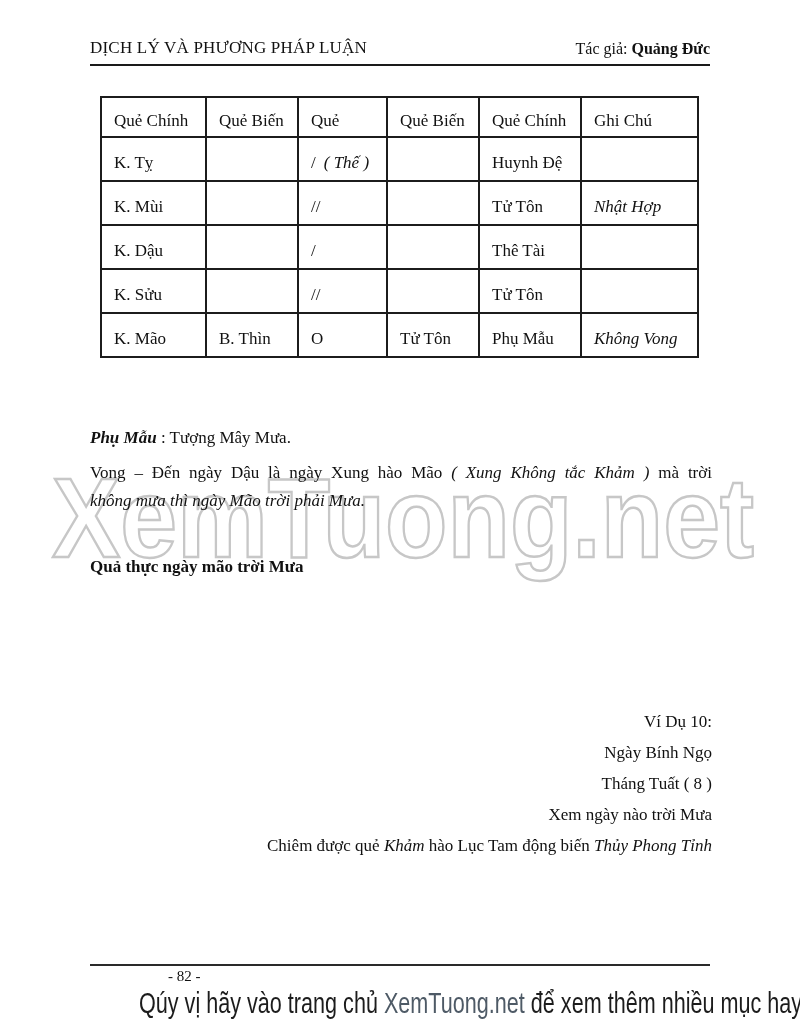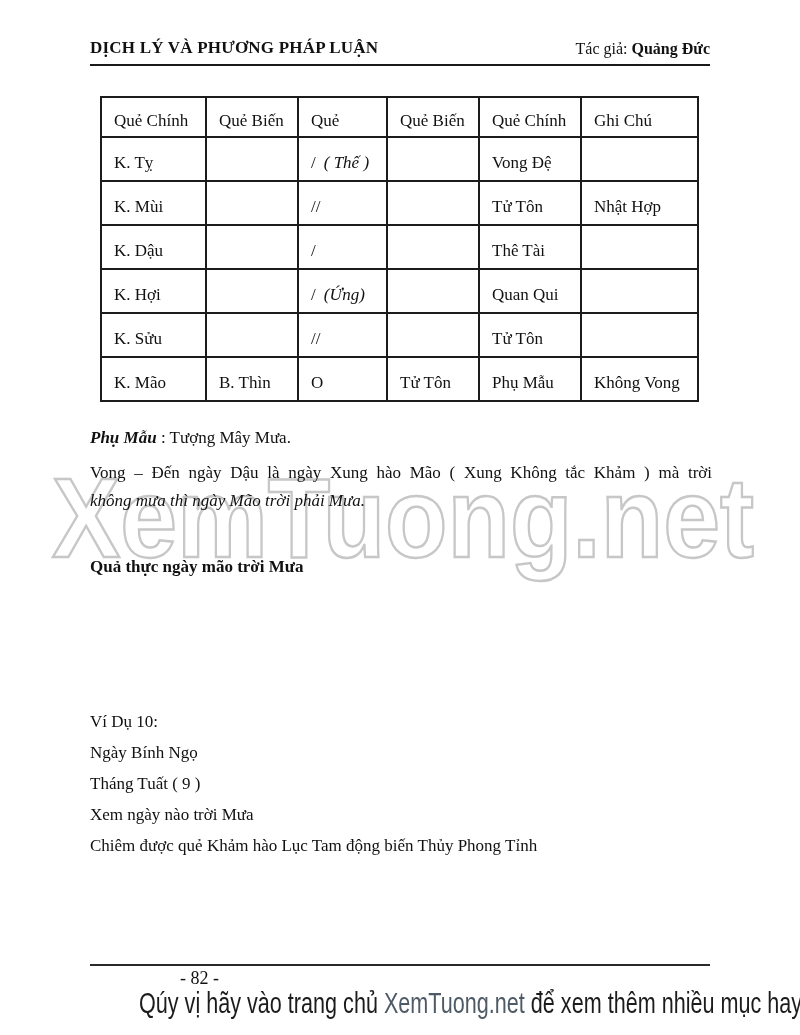--- a/index.html
+++ b/index.html
@@ -9,52 +9,52 @@
     background:#ffffff; overflow:hidden;
     font-family:"Liberation Serif", serif; color:#111;
   }
   
   .hdr {
     position:absolute; top:38px; left:90px; width:620px;
     display:flex; justify-content:space-between; align-items:flex-end;
     border-bottom:2px solid #1a1a1a; padding-bottom:6px;
     font-size:17px;
   }
-  .hdr .title { font-weight:bold; letter-spacing:0.2px;text-align:right; }
+  .hdr .title { font-weight:normal; letter-spacing:0.2px;text-align:right; }
   .hdr .author { font-size:16px; }
   .hdr .author b { font-weight:bold; }
   
   table.qtable {
     position:absolute; top:96px; left:100px;
     border-collapse:collapse; table-layout:fixed; width:597px;
     font-size:17px;
   }
   table.qtable th, table.qtable td {
     border:2px solid #1c1c1c; text-align:left; vertical-align:middle;
     padding:8px 4px 0 12px; font-weight:normal; overflow:hidden; white-space:nowrap;
   }
   table.qtable th { height:40px; }
   table.qtable td { height:44px; }
-  .it { }
+  .it { font-style:italic; }
   .note { font-style:italic; margin-left:8px; }
   
   .wm { position:absolute; top:453px; left:50px; z-index:1; }
   
   .bodytext { position:absolute; left:90px; width:622px; z-index:2; font-size:17px; }
   .phumau { top:428px; }
   .phumau .term { font-weight:bold; font-style:italic; }
   .para1 { top:459px; line-height:28px; }
   .jline { text-align:justify; text-align-last:justify; }
   .jline-last { text-align:left;font-style:italic; }
   .quathuc { top:557px;font-weight:bold; }
   .example { top:712px; }
-  .example div { margin-bottom:12px; height:19px; }
+  .example div { margin-bottom:12px; height:19px;text-align:right; }
   
   .frule { position:absolute; top:964px; left:90px; width:620px; height:2px; background:#2a2a2a; }
-  .pagenum { position:absolute; top:968px; left:180px; font-size:18px; }
+  .pagenum { position:absolute; top:968px; left:168px; font-size:15px; }
   .banner { position:absolute; top:986px; left:0; width:800px; text-align:center; z-index:3; }
   .banner .inner {
     display:inline-block; white-space:nowrap;
     transform:scaleX(0.72); transform-origin:center;
     font-family:"Liberation Sans", sans-serif; font-size:30px; color:#1c1c1c;
   }
   .banner .site { color:#4e5a66; }
 </style>
 </head>
 <body>
@@ -88,45 +88,37 @@
       <th>Quẻ</th>
       <th>Quẻ Biến</th>
       <th>Quẻ Chính</th>
       <th>Ghi Chú</th>
     </tr>
     <tr>
       <td>K. Tỵ</td>
       <td></td>
       <td><span>/</span><span class="note">( Thế )</span></td>
       <td></td>
-      <td>Vong Đệ</td>
+      <td>Huynh Đệ</td>
       <td class="it"></td>
     </tr>
     <tr>
       <td>K. Mùi</td>
       <td></td>
       <td><span>//</span><span class="note"></span></td>
       <td></td>
       <td>Tử Tôn</td>
       <td class="it">Nhật Hợp</td>
     </tr>
     <tr>
       <td>K. Dậu</td>
       <td></td>
       <td><span>/</span><span class="note"></span></td>
       <td></td>
       <td>Thê Tài</td>
-      <td class="it"></td>
-    </tr>
-    <tr>
-      <td>K. Hợi</td>
-      <td></td>
-      <td><span>/</span><span class="note">(Ứng)</span></td>
-      <td></td>
-      <td>Quan Qui</td>
       <td class="it"></td>
     </tr>
     <tr>
       <td>K. Sửu</td>
       <td></td>
       <td><span>//</span><span class="note"></span></td>
       <td></td>
       <td>Tử Tôn</td>
       <td class="it"></td>
     </tr>
@@ -148,21 +140,21 @@
   <div class="bodytext para1">
     <div class="jline"><span>Vong –  Đến ngày Dậu là ngày Xung hào Mão</span> <span class="it">( Xung Không tắc Khảm )</span> <span>mà trời</span></div>
     <div class="jline-last">không mưa thì ngày Mão trời phải Mưa.</div>
   </div>
 
   <div class="bodytext quathuc">Quả thực ngày mão trời Mưa</div>
 
   <div class="bodytext example">
     <div>Ví Dụ 10:</div>
     <div>Ngày Bính Ngọ</div>
-    <div>Tháng Tuất ( 9 )</div>
+    <div>Tháng Tuất ( 8 )</div>
     <div>Xem ngày nào trời Mưa</div>
     <div><span>Chiêm được quẻ </span><span class="it">Khảm</span><span>  hào Lục Tam động biến </span><span class="it">Thủy Phong Tỉnh</span></div>
   </div>
 
   <div class="frule"></div>
   <div class="pagenum">- 82 -</div>
   <div class="banner">
     <span class="inner"><span>Qúy vị hãy vào trang chủ </span><span class="site">XemTuong.net</span><span> để xem thêm nhiều mục hay khác</span></span>
   </div>
 

